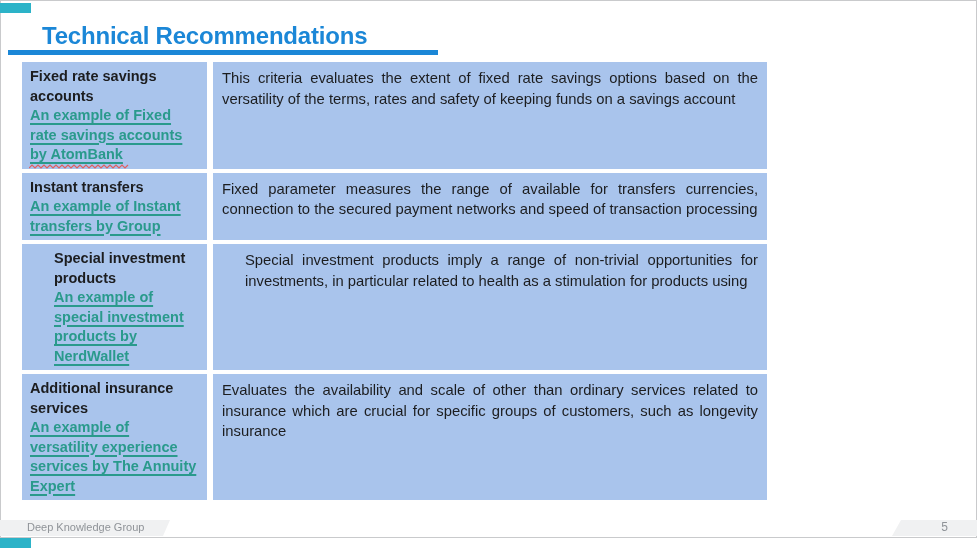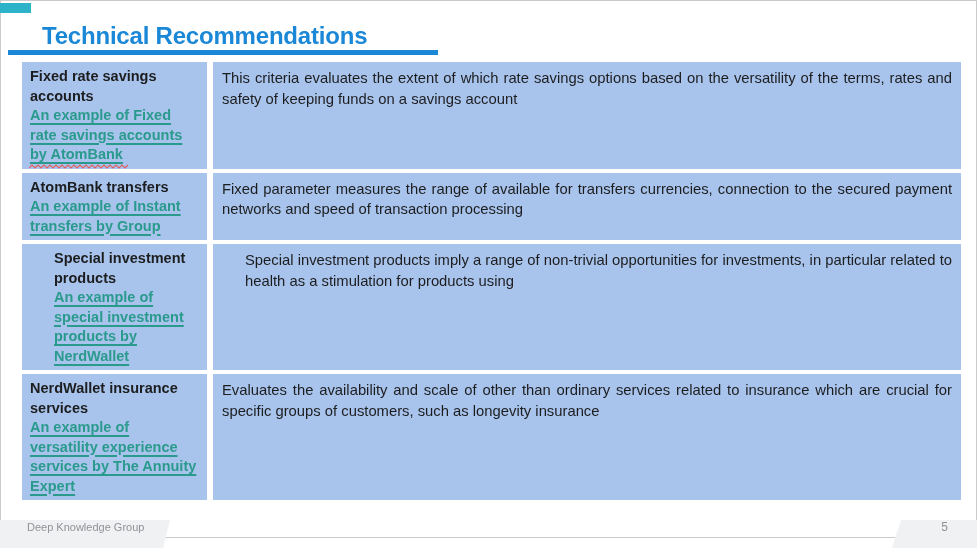--- a/index.html
+++ b/index.html
@@ -21,21 +21,21 @@
   .page-title {
     position:absolute; left:42px; top:22px;
     font-size:24px; font-weight:700; color:#1b87d7; letter-spacing:-0.2px;
     white-space:nowrap;
   }
   .title-underline {
     position:absolute; left:8px; top:50px; width:430px; height:5px;
     background:#1b87d7;
   }
   .table {
-    position:absolute; left:22px; top:62px; width:939px;
+    position:absolute; left:22px; top:62px; width:745px;
     display:flex; flex-direction:column; gap:4px;
   }
   .row { display:flex; gap:6px; }
   .cell { background:#a9c4ec; box-sizing:border-box; }
   .cell.left {
     width:185px; flex:0 0 185px; padding:5px 8px 4px 8px;
     font-size:14.5px; line-height:19.5px; font-weight:700; color:#1c1d1f;
     position:relative;
   }
   .cell.right {
@@ -50,21 +50,21 @@
   .r4 .cell { min-height:123px; }
   .term { display:block; }
   a.cell-link {
     color:#2a9a8c; font-weight:700; cursor:pointer;
     text-decoration:underline; text-decoration-thickness:2px; text-underline-offset:2.5px;
   }
   .squiggle {
     position:absolute; left:7px; bottom:0; width:100px; height:5px; pointer-events:none;
   }
   .footer-bar {
-    position:absolute; top:520px; height:28px; background:#f0f1f2;
+    position:absolute; top:520px; height:16px; background:#f0f1f2;
     font-size:11px; color:#8f9398; line-height:14px;
   }
   .footer-bar.company {
     left:0; width:170px; padding-left:27px; box-sizing:border-box;
     clip-path:polygon(0 0, 170px 0, 163px 100%, 0 100%);
   }
   .footer-bar.page {
     left:892px; width:85px; text-align:right; padding-right:29px; box-sizing:border-box;
     font-size:12px; clip-path:polygon(9px 0, 100% 0, 100% 100%, 0 100%);
   }
@@ -84,47 +84,47 @@
 
   <div class="row r1">
     <div class="cell left">
       <span class="term">Fixed rate savings accounts</span>
       <a class="cell-link">An example of Fixed rate savings accounts by AtomBank</a>
       <svg class="squiggle" viewBox="0 0 100 5">
         <polyline points="0,4 3,1 6,4 9,1 12,4 15,1 18,4 21,1 24,4 27,1 30,4 33,1 36,4 39,1 42,4 45,1 48,4 51,1 54,4 57,1 60,4 63,1 66,4 69,1 72,4 75,1 78,4 81,1 84,4 87,1 90,4 93,1 96,4 99,1" fill="none" stroke="#e06060" stroke-width="1.2"></polyline>
       </svg>
     </div>
     <div class="cell right">
-      <p>This criteria evaluates the extent of which rate savings options based on the versatility of the terms, rates and safety of keeping funds on a savings account</p>
+      <p>This criteria evaluates the extent of fixed rate savings options based on the versatility of the terms, rates and safety of keeping funds on a savings account</p>
     </div>
   </div>
 
   <div class="row r2">
     <div class="cell left">
-      <span class="term">AtomBank transfers</span>
+      <span class="term">Instant transfers</span>
       <a class="cell-link">An example of Instant transfers by Group</a>
     </div>
     <div class="cell right">
       <p>Fixed parameter measures the range of available for transfers currencies, connection to the secured payment networks and speed of transaction processing</p>
     </div>
   </div>
 
   <div class="row r3">
     <div class="cell left">
       <span class="term">Special investment products</span>
       <a class="cell-link">An example of special investment products by NerdWallet</a>
     </div>
     <div class="cell right">
       <p>Special investment products imply a range of non-trivial opportunities for investments, in particular related to health as a stimulation for products using</p>
     </div>
   </div>
 
   <div class="row r4">
     <div class="cell left">
-      <span class="term">NerdWallet insurance services</span>
+      <span class="term">Additional insurance services</span>
       <a class="cell-link">An example of versatility experience services by The Annuity Expert</a>
     </div>
     <div class="cell right">
       <p>Evaluates the availability and scale of other than ordinary services related to insurance which are crucial for specific groups of customers, such as longevity insurance</p>
     </div>
   </div>
 
 </div>
 
 <div class="footer-bar company">

